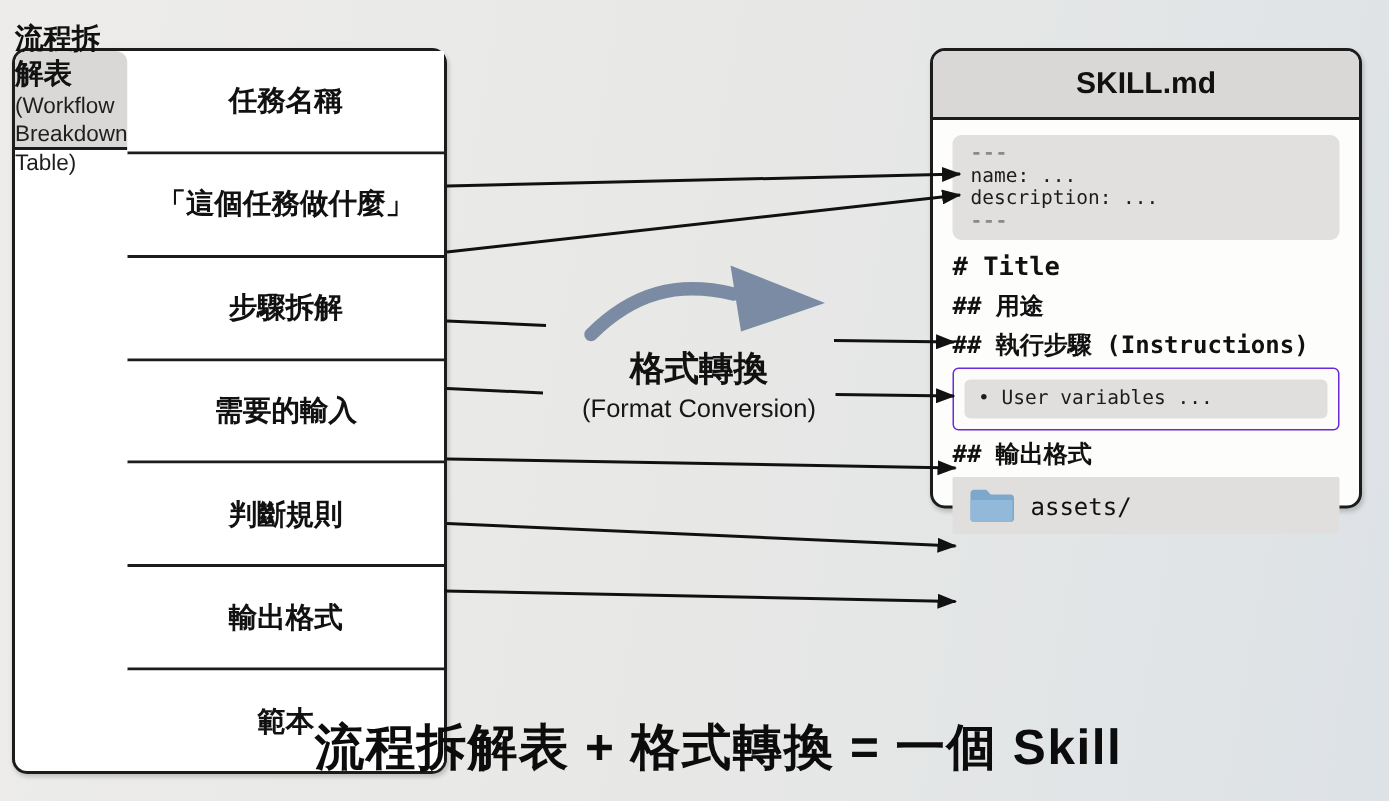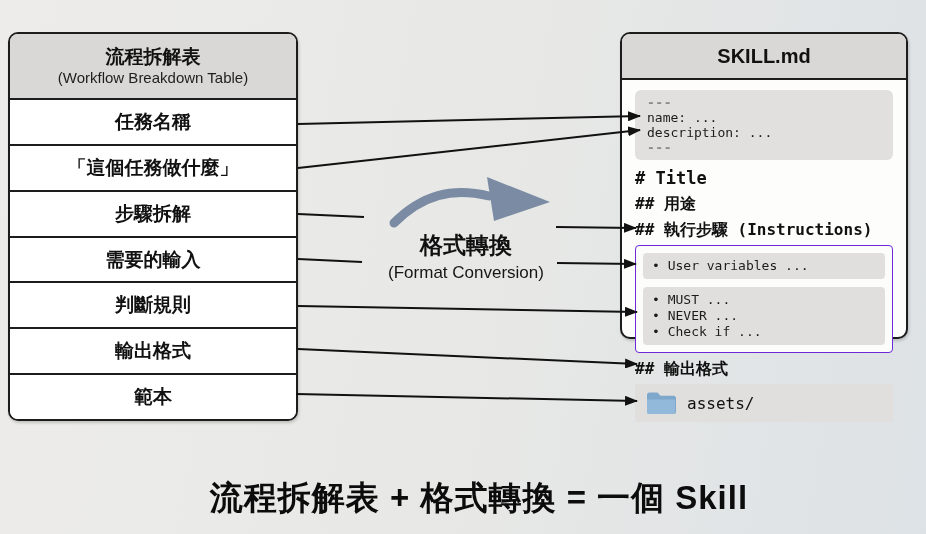--- a/index.html
+++ b/index.html
@@ -5,24 +5,24 @@
   html,body { margin:0; padding:0; }
   .canvas {
     position:relative; width:926px; height:534px; overflow:hidden;
     background: linear-gradient(100deg,#edecea 0%,#e7e8e6 55%,#dde2e6 100%);
     font-family:"Liberation Sans", sans-serif; color:#111;
   }
   svg.overlay { position:absolute; left:0; top:0; z-index:4; pointer-events:none; }
 
   
   .wb {
-    position:absolute; left:8px; top:32px; width:290px; height:389px;
+    position:absolute; left:8px; top:32px; width:290px; height:484px;
     background:#ffffff; border:2px solid #1c1c1c; border-radius:10px;
     box-shadow:1px 2px 3px rgba(0,0,0,.18); z-index:1; box-sizing:border-box;
-    display:flex; flex-direction:column;
+    display:flex; flex-direction:row;
   }
   .wb-header {
     height:64px; flex:0 0 64px; background:#d9d8d6; border-bottom:2px solid #1c1c1c;
     border-radius:8px 8px 0 0; display:flex; flex-direction:column;
     align-items:center; justify-content:center;
   }
   .wb-title { font-size:19px; font-weight:700; line-height:23px; }
   .wb-subtitle { font-size:15px; line-height:19px; color:#1e1e1e; }
   .wb-rows { flex:1; display:flex; flex-direction:column; }
   .wb-row {
@@ -108,25 +108,20 @@
         <div class="dim">---</div>
         <div>name: ...</div>
         <div>description: ...</div>
         <div class="dim">---</div>
       </div>
       <div class="h-title"># Title</div>
       <div class="h2">## 用途</div>
       <div class="h2">## 執行步驟 (Instructions)</div>
       <div class="inst-box">
         <div class="mini">• User variables ...</div>
-        <div class="mini">
-          <div>• MUST ...</div>
-          <div>• NEVER ...</div>
-          <div>• Check if ...</div>
-        </div>
       </div>
       <div class="h2">## 輸出格式</div>
       <div class="assets">
         <svg width="30" height="24" viewBox="0 0 30 24">
           <path d="M1 4 q0 -2.5 2.5 -2.5 h8 l3 3.2 h13 q2.5 0 2.5 2.5 v13.3 q0 2.5 -2.5 2.5 h-24 q-2.5 0 -2.5 -2.5 z" fill="#7ea7cc"></path>
           <path d="M1 8.4 h28 v12.1 q0 2.5 -2.5 2.5 h-23 q-2.5 0 -2.5 -2.5 z" fill="#93b9da"></path>
         </svg>
         <span>assets/</span>
       </div>
     </div>

